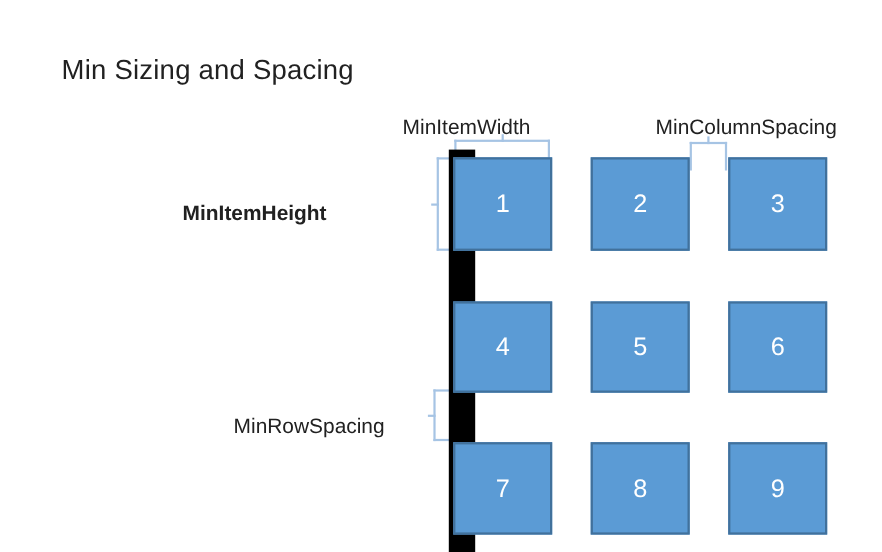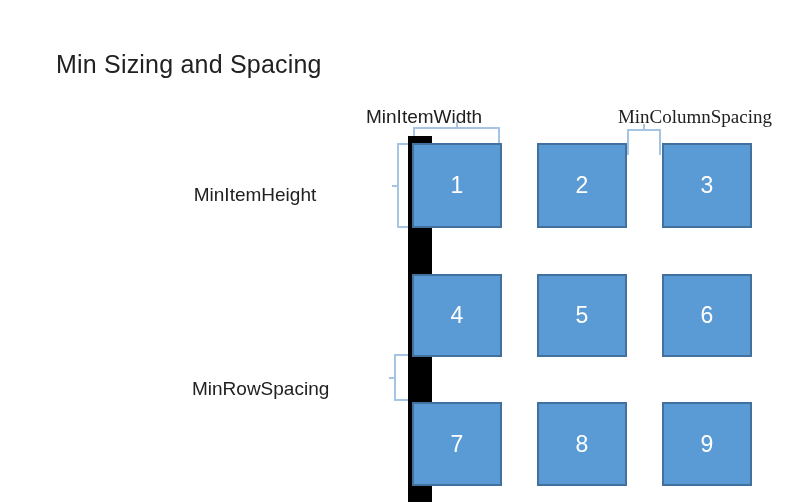--- a/index.html
+++ b/index.html
@@ -24,23 +24,23 @@
     position:absolute;left:20px;top:14px;
     font-size:25px;color:var(--label-text);
     letter-spacing:0.2px;
   }
   .dim-label{
     position:absolute;
     font-size:19px;color:var(--label-text);
     white-space:nowrap;
   }
   .lbl-item-width{left:330px;top:70px;width:200px;}
-  .lbl-col-spacing{left:560px;top:70px;width:200px;text-align:right;font-family:Liberation Serif, serif;}
-  .lbl-item-height{left:130px;top:148px;width:202px;text-align:center;}
-  .lbl-row-spacing{left:156px;top:342px;width:202px;text-align:left;}
+  .lbl-col-spacing{left:560px;top:70px;width:200px;text-align:left;}
+  .lbl-item-height{left:130px;top:148px;width:202px;text-align:left;font-weight:bold;}
+  .lbl-row-spacing{left:156px;top:342px;width:202px;text-align:center;}
 
   
   .brace-h{
     position:absolute;
     border-top:2px solid var(--brace);
     border-left:2px solid var(--brace);
     border-right:2px solid var(--brace);
     height:8px;
   }
   .brace-h::before{

